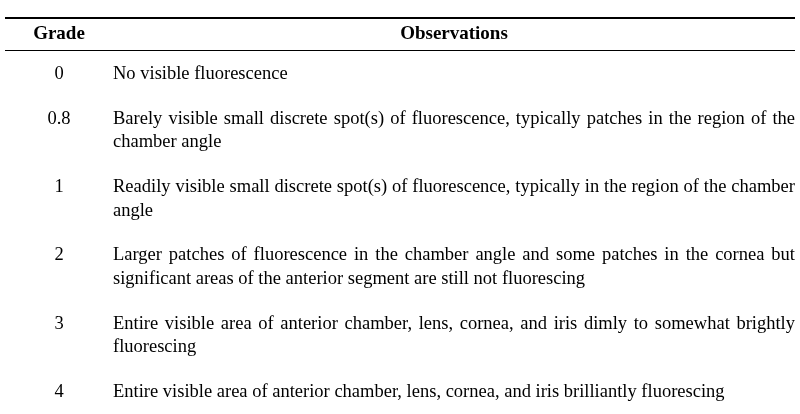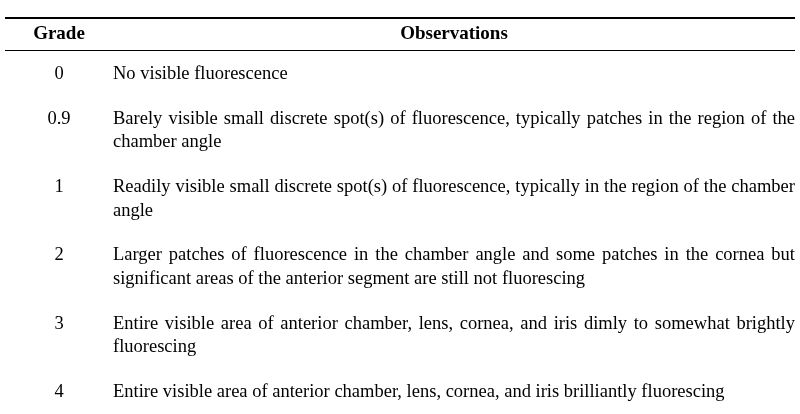--- a/index.html
+++ b/index.html
@@ -80,21 +80,21 @@
         <th class="col-grade">Grade</th>
         <th class="col-obs">Observations</th>
       </tr>
     </thead>
     <tbody>
       <tr>
         <td class="grade-cell">0</td>
         <td class="obs-cell">No visible fluorescence</td>
       </tr>
       <tr>
-        <td class="grade-cell">0.9</td>
+        <td class="grade-cell">0.8</td>
         <td class="obs-cell">Barely visible small discrete spot(s) of fluorescence, typically patches in the region of the chamber angle</td>
       </tr>
       <tr>
         <td class="grade-cell">1</td>
         <td class="obs-cell">Readily visible small discrete spot(s) of fluorescence, typically in the region of the chamber angle</td>
       </tr>
       <tr>
         <td class="grade-cell">2</td>
         <td class="obs-cell">Larger patches of fluorescence in the chamber angle and some patches in the cornea but significant areas of the anterior segment are still not fluorescing</td>
       </tr>

